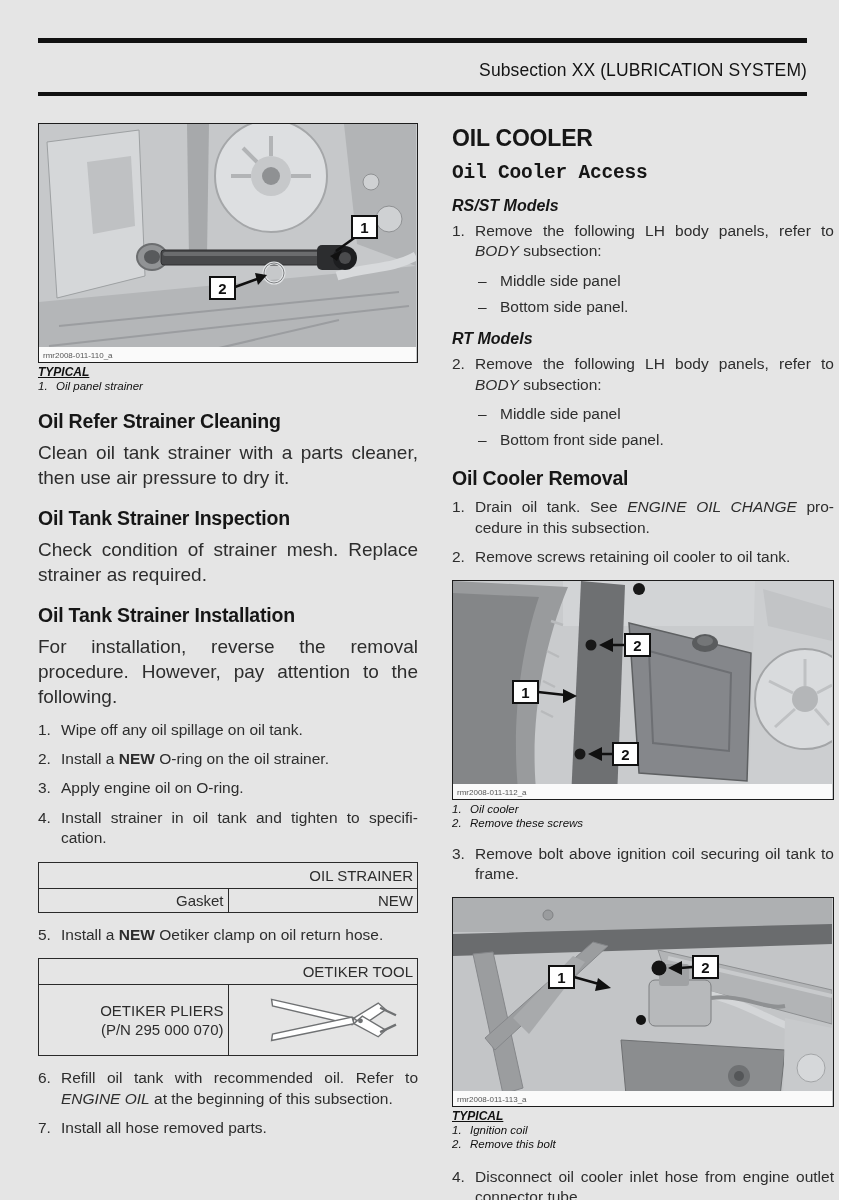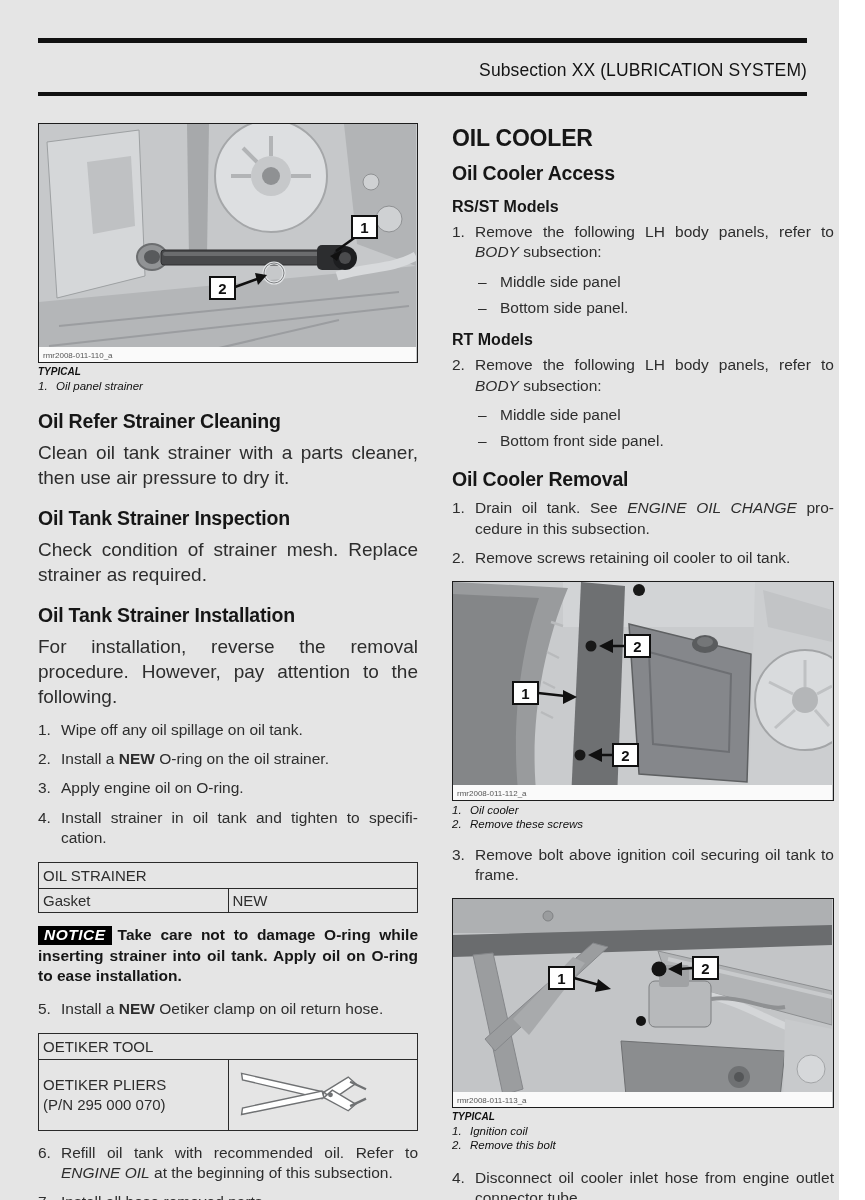--- a/index.html
+++ b/index.html
@@ -14,38 +14,38 @@
 
   
   .col{position:absolute;top:123px;}
   .col-left{left:38px;width:380px;}
   .col-right{left:452px;width:382px;}
 
   
   .fig{border:1.5px solid #1d1d1d;margin:0 0 2px 0;background:#c9cbcd;}
   .fig svg{display:block;}
   .fig-caption{margin:2px 0 0 0;font-style:italic;color:#101010;font-size:11.5px;line-height:14px;}
-  .cap-title{font-weight:bold;font-size:10px;font-style:italic;}
+  .cap-title{font-weight:bold;font-size:12px;font-style:italic;text-decoration:underline;}
   .cap-row .cap-num{display:inline-block;width:18px;}
 
   
   .h-main{font-size:23px;font-weight:bold;color:#161616;margin:2px 0 10px 0;letter-spacing:-0.2px;}
   .h-section{font-size:19.5px;font-weight:bold;color:#161616;margin:17px 0 7px 0;letter-spacing:-0.2px;}
-  .h-model{font-size:16px;font-weight:bold;color:#161616;margin:13px 0 6px 0;}
+  .h-model{font-size:16px;font-weight:bold;font-style:italic;color:#161616;margin:13px 0 6px 0;}
 
   
   p.body{margin:0 0 10px 0;font-size:19px;line-height:1.32;text-align:justify;}
   .step{position:relative;padding-left:23px;margin:0 0 9px 0;font-size:15.5px;line-height:1.32;text-align:justify;}
   .step-num{position:absolute;left:0;top:0;}
   .dash-item{position:relative;padding-left:48px;margin:0 0 6px 0;font-size:15.5px;line-height:1.3;}
   .dash{position:absolute;left:26px;}
 
   
   table.spec{width:100%;border-collapse:collapse;margin:13px 0 12px 0;table-layout:fixed;}
-  table.spec th, table.spec td{border:1.5px solid #2a2a2a;font-weight:normal;font-size:15px;color:#2d2d2d;text-align:left;padding:3px 4px;}
+  table.spec th, table.spec td{border:1.5px solid #2a2a2a;font-weight:normal;font-size:15px;color:#2d2d2d;text-align:right;padding:3px 4px;}
   table.spec th{padding:4px;}
   .tool-cell{height:64px;vertical-align:middle;line-height:1.3;}
   .tool-img-cell{vertical-align:middle;}
 
   
   .notice{margin:4px 0 12px 0;font-size:15.5px;line-height:1.34;text-align:justify;}
   .notice-badge{background:#000;color:#fff;font-weight:bold;font-style:italic;padding:0px 6px 2px 6px;letter-spacing:0.5px;margin-right:6px;}
   .notice-text{font-weight:bold;color:#161616;}
 
   .callout-text{font-family:"Liberation Sans", sans-serif;font-weight:bold;font-size:15px;fill:#101010;}
@@ -139,23 +139,20 @@
           <tr>
             <th colspan="2">OIL STRAINER</th>
           </tr>
       <tr>
         <td style="width:48.5%;">Gasket</td>
         <td>NEW</td>
       </tr>
     </tbody>
       </table>
 
-    <p class="notice">
-      <span class="notice-badge">NOTICE</span><span class="notice-text">Take care not to damage O-ring while inserting strainer into oil tank. Apply oil on O-ring to ease installation.</span>
-    </p>
 
     <div class="step">
       <span class="step-num">5.</span>
       <span>Install a </span><b>NEW</b><span> Oetiker clamp on oil return hose.</span>
     </div>
 
     <table class="spec">
       <tbody>
           <tr>
             <th colspan="2">OETIKER TOOL</th>
@@ -186,21 +183,21 @@
     <div class="step">
       <span class="step-num">7.</span>
       <span>Install all hose removed parts.</span>
     </div>
 
   </div>
 
   <div class="col col-right">
 
     <h1 class="h-main">OIL COOLER</h1>
-    <h2 class="h-section" style="margin-top:10px;">Oil Cooler Access</h2>
+    <h2 class="h-section" style="margin-top:10px;font-family:Liberation Mono, monospace;">Oil Cooler Access</h2>
 
     <h3 class="h-model">RS/ST Models</h3>
     <div class="step">
       <span class="step-num">1.</span>
       <span>Remove the following LH body panels, refer to </span><i>BODY</i><span> subsection:</span>
     </div>
     <div class="dash-item"><span class="dash">–</span><span>Middle side panel</span></div>
     <div class="dash-item"><span class="dash">–</span><span>Bottom side panel.</span></div>
 
     <h3 class="h-model">RT Models</h3>

